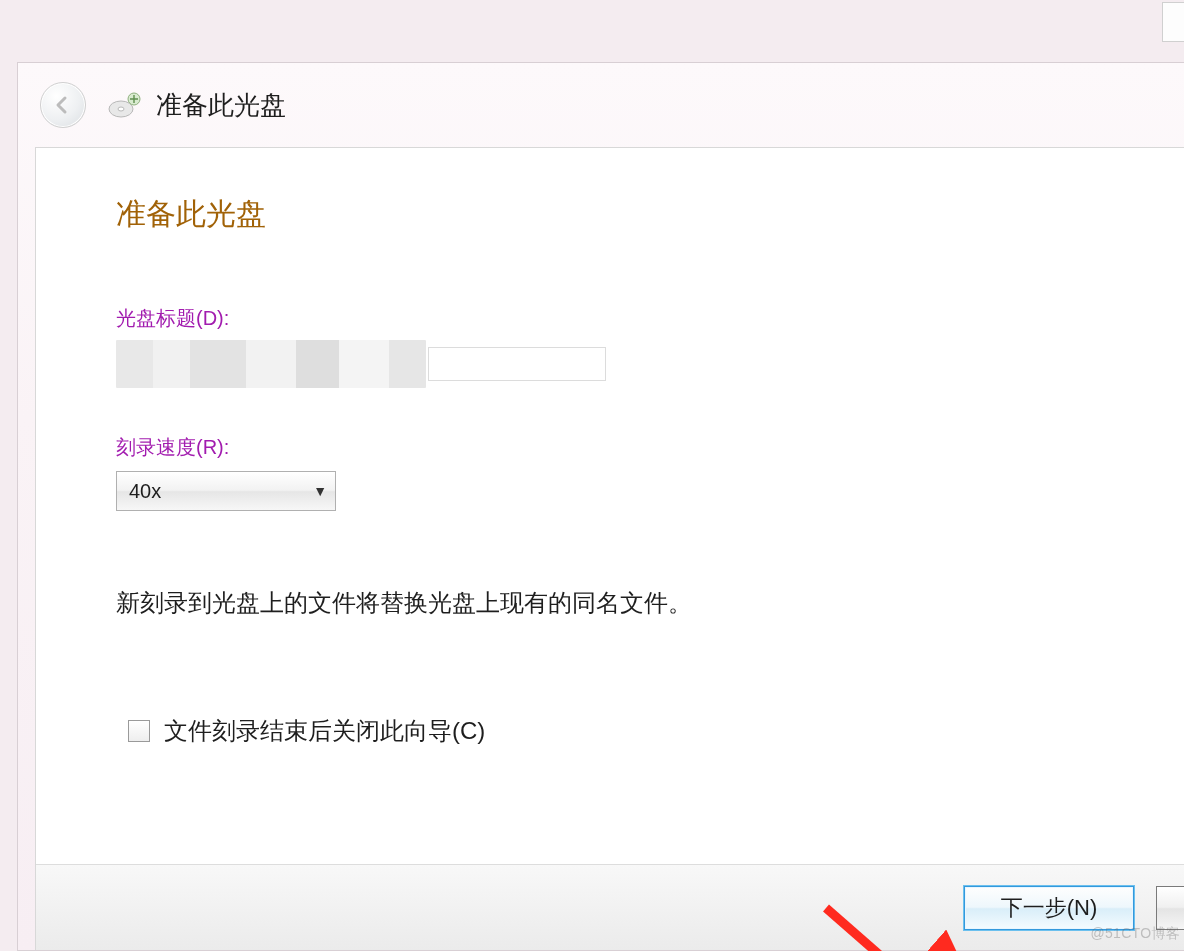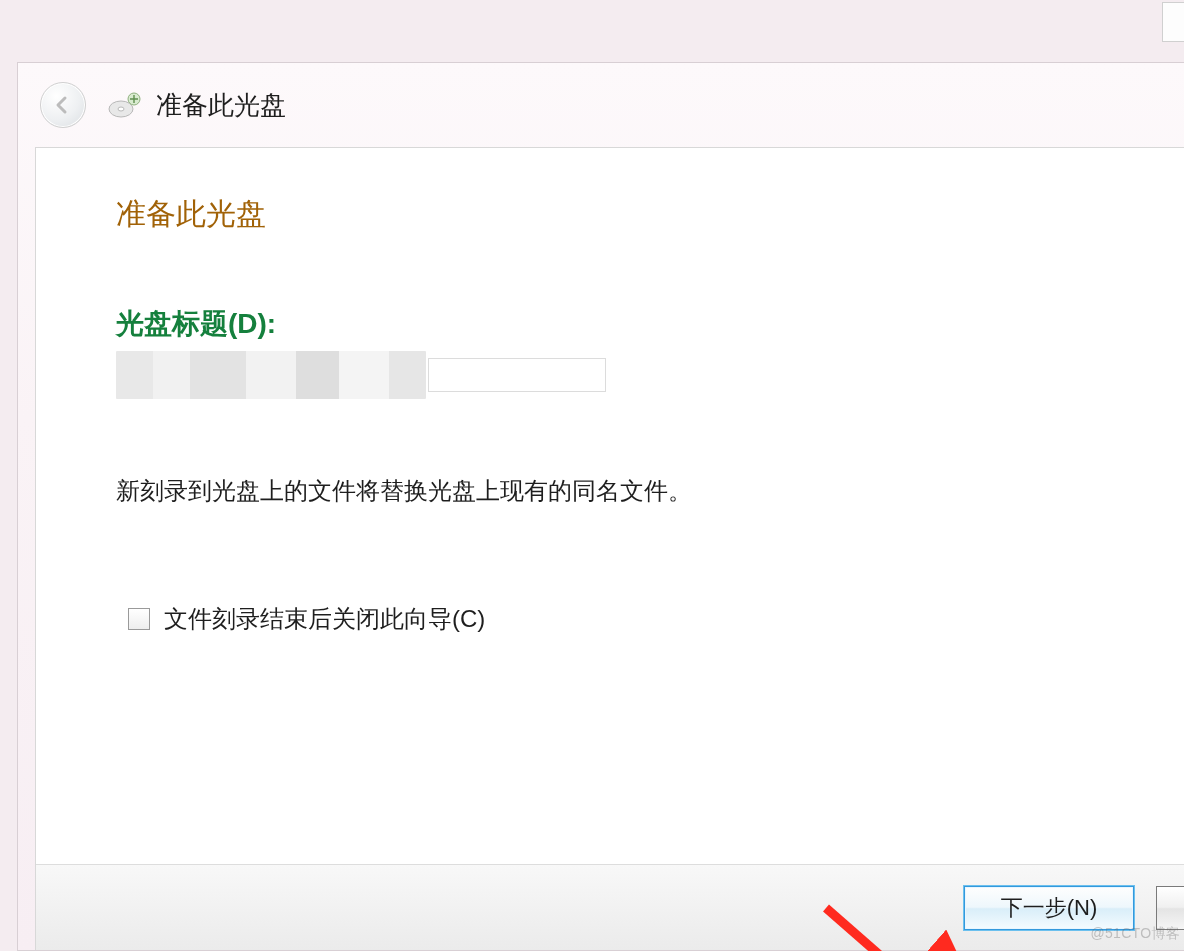--- a/index.html
+++ b/index.html
@@ -81,24 +81,24 @@
   }
 
   .heading {
     font-size: 30px;
     color: #a16207;
     font-weight: 400;
     margin: 0 0 70px 0;
   }
 
   .label {
-    font-size: 28px;
+    font-size: 20px;
     margin-bottom: 8px;
-    color: #15803d;
-    font-weight: 700;
+    color: #a21caf;
+    font-weight: 400;
   }
 
   .disc-title-row {
     margin-bottom: 46px;
   }
 
   .disc-title-area {
     display: flex;
     align-items: center;
   }
@@ -269,20 +269,27 @@
     <h1 class="heading">准备此光盘</h1>
 
     <div class="disc-title-row">
       <div class="label">光盘标题(D):</div>
       <div class="disc-title-area">
         <div class="pixelated-block"></div>
         <input class="title-input" type="text" value="" style="">
       </div>
     </div>
 
+    <div class="speed-row">
+      <div class="label">刻录速度(R):</div>
+      <div class="select-wrap">
+        <span>40x</span>
+        <span class="arrow">▼</span>
+      </div>
+    </div>
 
     <div class="note-text">新刻录到光盘上的文件将替换光盘上现有的同名文件。</div>
 
     <div class="checkbox-row">
       <span class="checkbox-box"></span>
       <span>文件刻录结束后关闭此向导(C)</span>
     </div>
 
     <div class="button-strip">
       <div class="win-button default">

